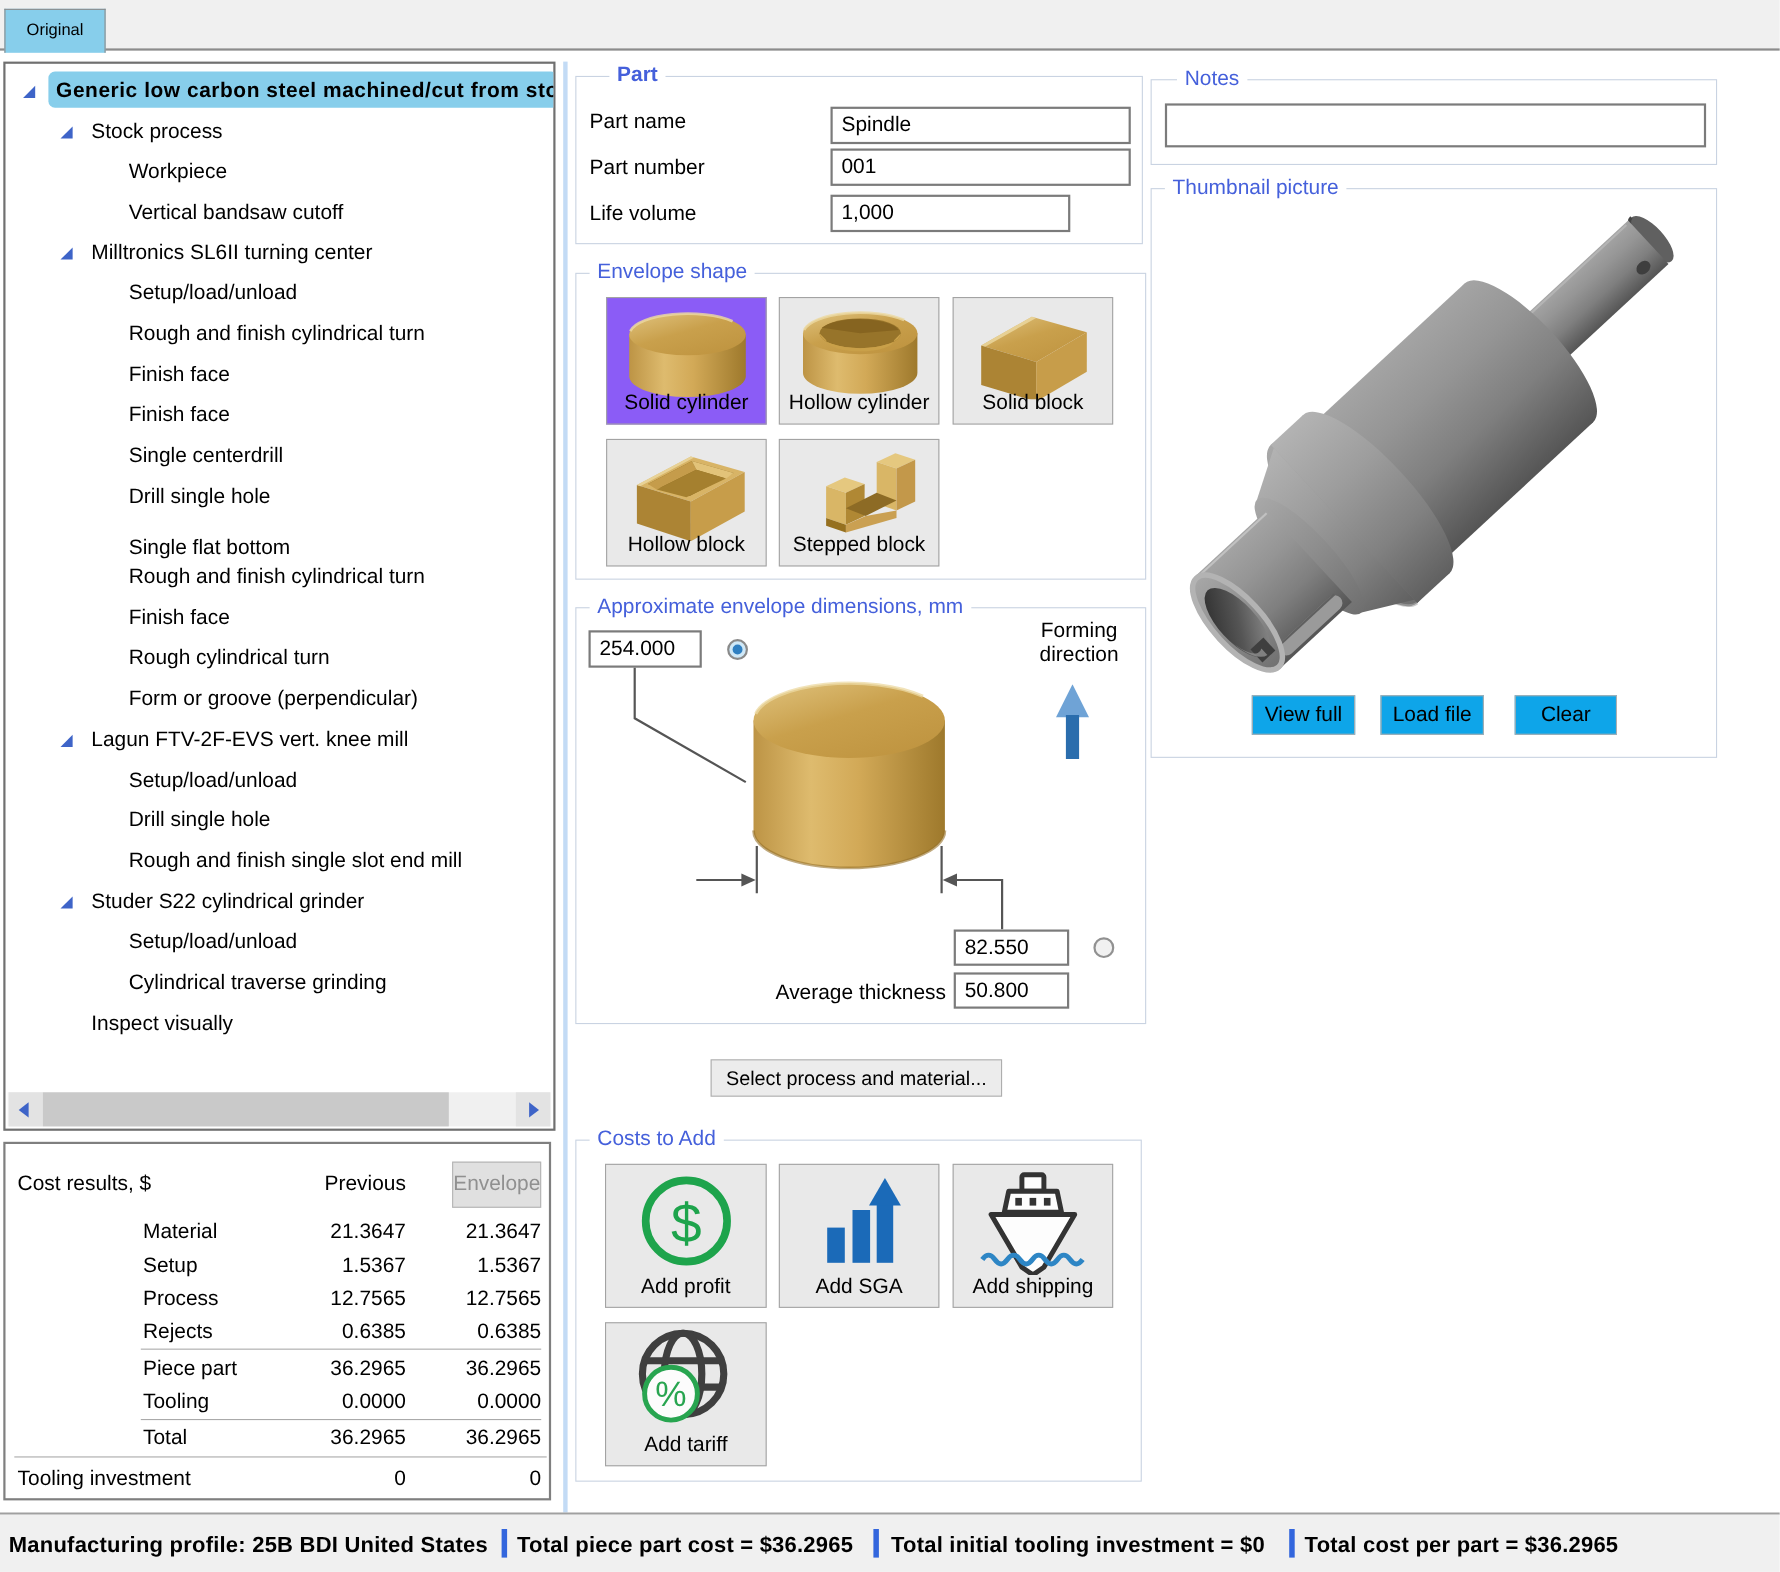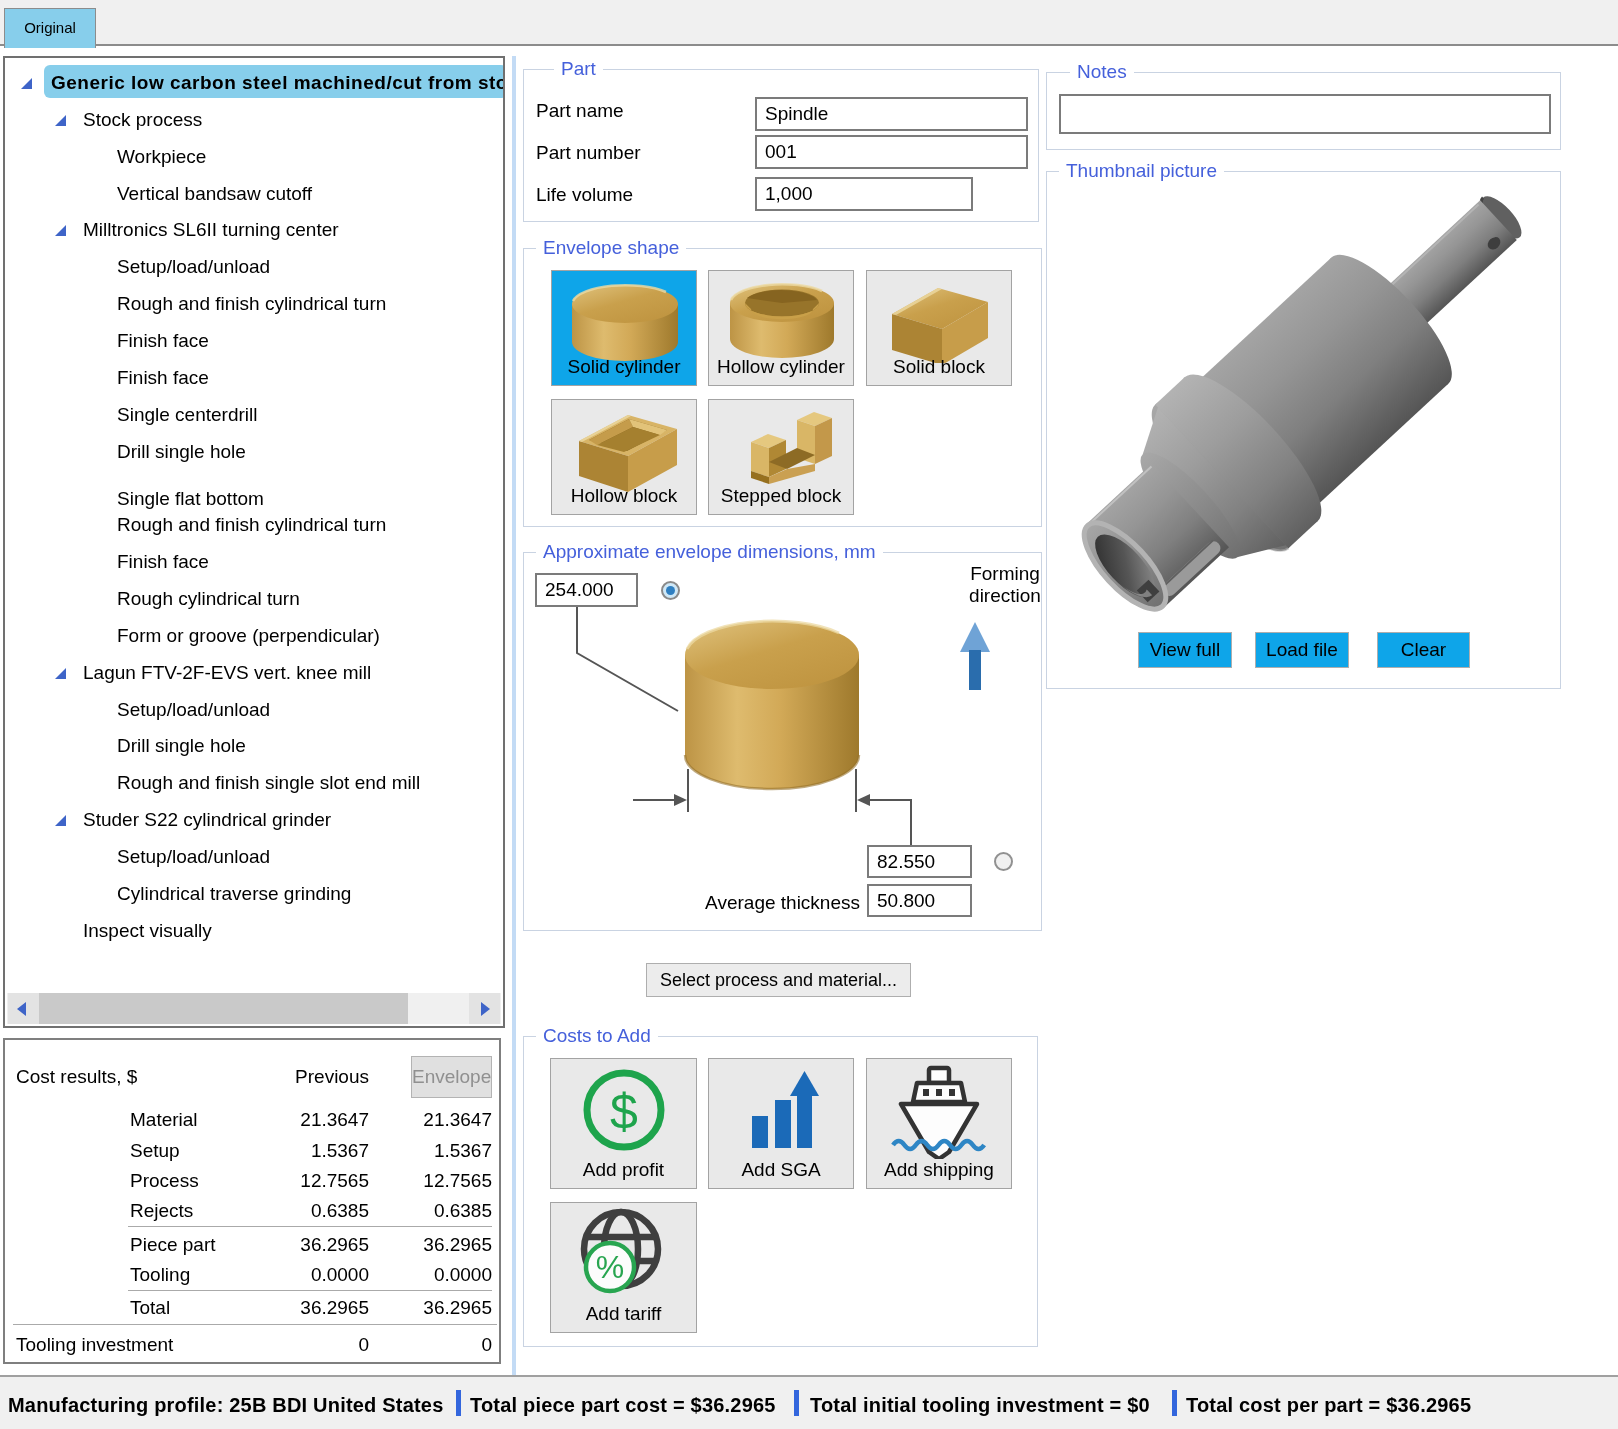--- a/index.html
+++ b/index.html
@@ -36,21 +36,21 @@
 .grp { position:absolute; border:1px solid #c9d3e2; }
 .glabel { position:absolute; top:-12px; left:12px; background:#fff; padding:0 7px; color:#4560db; font-size:19px; line-height:22px; white-space:nowrap; }
 
 
 .inp { position:absolute; background:#fff; border:2px solid #7b7b7b; font-size:19px; padding-left:8px; display:flex; align-items:center; }
 .flabel { position:absolute; font-size:19px; white-space:nowrap; }
 
 
 .sqbtn { position:absolute; background:#e9e9e9; border:1px solid #a3a3a3; text-align:center; }
 .sqbtn .cap { position:absolute; left:0; right:0; bottom:7px; font-size:19px; }
-.sel { background:#0ea5e9;padding-left:28px; }
+.sel { background:#8b5cf6;padding-left:28px; }
 
 
 .wbtn { position:absolute; background:#0ea5e9; border:1px solid #aeaeae; text-align:center; font-size:19px; }
 
 
 #statline { left:0; top:1375px; width:1618px; height:2px; background:#a0a0a0; }
 #status { left:0; top:1377px; width:1618px; height:52px; background:#f0f0f0; }
 .stxt { position:absolute; top:17px; font-size:20px; font-weight:bold; white-space:nowrap; letter-spacing:0.2px; }
 .sbar { position:absolute; top:13px; width:5px; height:26px; background:#3366dd; }
 </style>
@@ -181,21 +181,21 @@
     <div class="cval" style="left:228px; top:293px; width:136px;">0</div>
     <div class="cval" style="left:351px; top:293px; width:136px;">0</div>
     <div class="csep" style="left:123px; top:186px; width:364px;"></div>
     <div class="csep" style="left:123px; top:250px; width:364px;"></div>
     <div class="csep" style="left:8px; top:284px; width:484px;"></div>
   </div>
 
 <div class="abs" id="split"></div>
 
 <div class="grp" style="left:523px; top:69px; width:516px; height:153px;">
-  <span class="glabel" style="left:30px;">Part</span>
+  <span class="glabel" style="left:30px;font-weight:bold;">Part</span>
 </div>
 <div class="flabel" style="left:536px; top:100px;">Part name</div>
 <div class="flabel" style="left:536px; top:142px;">Part number</div>
 <div class="flabel" style="left:536px; top:184px;">Life volume</div>
 <div class="inp" style="left:755px; top:77px; width:273px; height:34px;margin-top:20px;">Spindle</div>
 <div class="inp" style="left:755px; top:135px; width:273px; height:34px;">001</div>
 <div class="inp" style="left:755px; top:177px; width:218px; height:34px;">1,000</div>
 
 <div class="grp" style="left:523px; top:248px; width:519px; height:279px;">
   <span class="glabel">Envelope shape</span>
@@ -273,21 +273,21 @@
 <path d="M333,217 L333,260 M345,248 L388,248 L388,293" stroke="#555" stroke-width="2"></path>
 <polygon points="334,248 347,242 347,254" fill="#555"></polygon>
 </svg>
 <div style="position:absolute; left:661px; top:581px; width:19px; height:19px; border-radius:50%; background:#cfe8f7; border:2px solid #8a8a8a;"></div>
 <div style="position:absolute; left:666px; top:586px; width:9px; height:9px; border-radius:50%; background:#2f7fc1;"></div>
 <div style="position:absolute; left:994px; top:852px; width:19px; height:19px; border-radius:50%; background:#f1f1f1; border:2px solid #919191;"></div>
 <svg width="32" height="70" style="position:absolute; left:959px; top:622px;">
 <polygon points="16,0 31,30 1,30" fill="#6fa3d6"></polygon>
 <rect x="10" y="28" width="12" height="40" fill="#2a6dad"></rect>
 </svg>
-<div class="flabel" style="left:941px; top:563px; width:80px; text-align:center;margin-left:24px;">Forming<br>direction</div>
+<div class="flabel" style="left:941px; top:563px; width:80px; text-align:center;">Forming<br>direction</div>
 <div class="inp" style="left:867px; top:845px; width:105px; height:33px;">82.550</div>
 <div class="flabel" style="left:640px; top:892px; width:220px; text-align:right;">Average thickness</div>
 <div class="inp" style="left:867px; top:884px; width:105px; height:33px;">50.800</div>
 
 <div class="wbtn" style="left:646px; top:963px; width:265px; height:34px; line-height:32px; background:#ececec; font-size:18px;">Select process and material...</div>
 
 <div class="grp" style="left:523px; top:1036px; width:515px; height:311px;">
   <span class="glabel">Costs to Add</span>
 </div>
 <div class="sqbtn" style="left:550px; top:1058px; width:147px; height:131px;">

